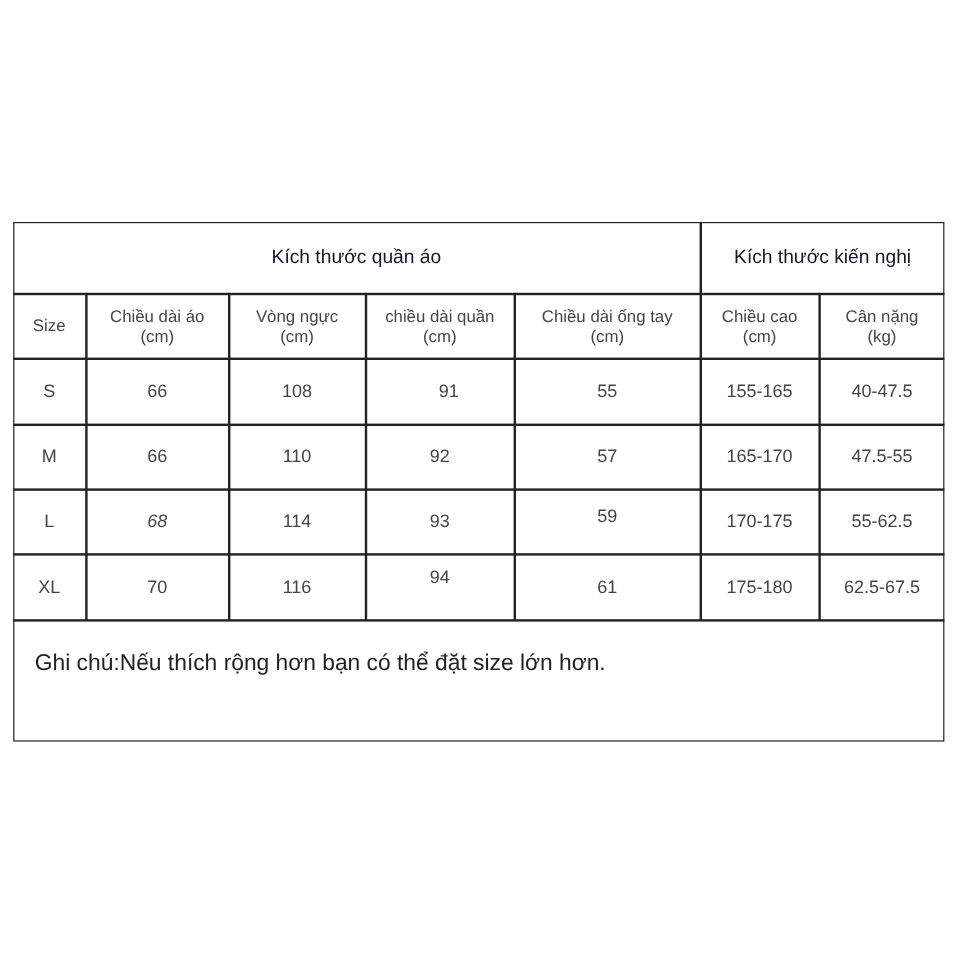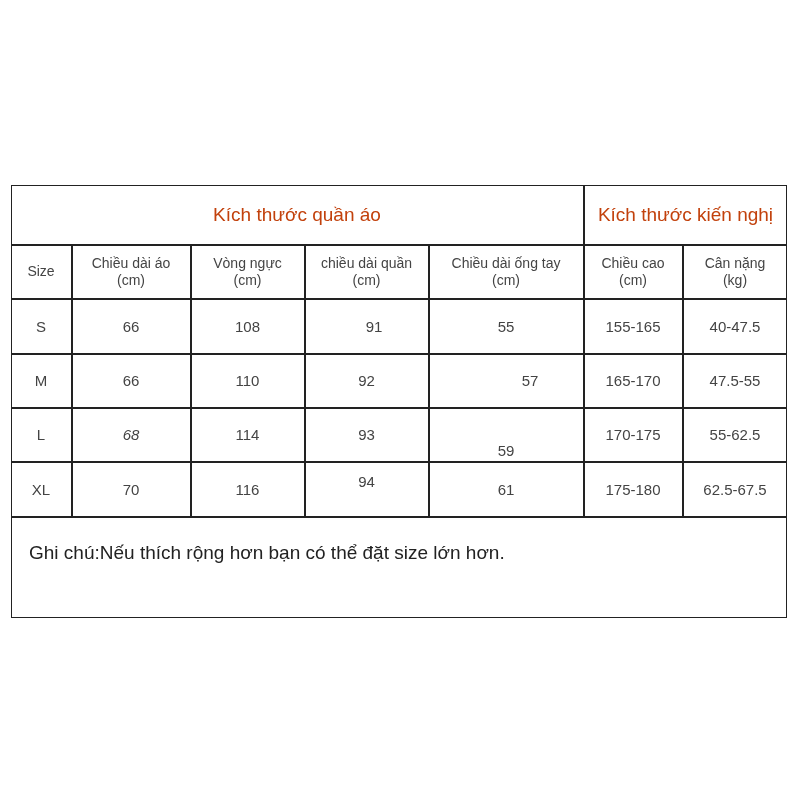--- a/index.html
+++ b/index.html
@@ -5,21 +5,21 @@
   html, body { margin:0; padding:0; background:#ffffff; }
   body { width:800px; height:800px; position:relative; overflow:hidden;
          font-family: "Liberation Sans", "DejaVu Sans", sans-serif; color:#333; }
   .frame { position:absolute; left:11px; top:185px; width:776px; height:433px;
            border:1.5px solid #222; box-sizing:border-box; }
   .hl, .vl { position:absolute; background:#222; }
   .hl { height:1.5px; }
   .vl { width:1.5px; }
   .cell { position:absolute; display:flex; align-items:center; justify-content:center;
           text-align:center; box-sizing:border-box; }
-  .title { font-size:19px; color:#c2410c; }
+  .title { font-size:16px; color:#0f172a; }
   .head { font-size:14px; line-height:17px; color:#444; }
   .val { font-size:15px; color:#444; }
   .notes { position:absolute; left:29px; top:537px; font-size:19px; line-height:32px; color:#222; }
 </style>
 </head>
 <body>
 
 <div class="frame"></div>
 
 <div class="hl" style="left:11px;top:244px;width:776px;"></div>
@@ -89,31 +89,31 @@
   <div class="cell val" style="left:429px;top:299px;width:154px;height:54px;">55</div>
   <div class="cell val" style="left:584px;top:299px;width:98px;height:54px;">155-165</div>
   <div class="cell val" style="left:683px;top:299px;width:104px;height:54px;">40-47.5</div>
 </div>
 
 <div>
   <div class="cell val" style="left:11px;top:354px;width:60px;height:53px;">M</div>
   <div class="cell val" style="left:72px;top:354px;width:118px;height:53px;">66</div>
   <div class="cell val" style="left:191px;top:354px;width:113px;height:53px;">110</div>
   <div class="cell val" style="left:305px;top:354px;width:123px;height:53px;">92</div>
-  <div class="cell val" style="left:429px;top:354px;width:154px;height:53px;margin-left:24px;">57</div>
+  <div class="cell val" style="left:429px;top:354px;width:154px;height:53px;">57</div>
   <div class="cell val" style="left:584px;top:354px;width:98px;height:53px;">165-170</div>
   <div class="cell val" style="left:683px;top:354px;width:104px;height:53px;">47.5-55</div>
 </div>
 
 <div>
   <div class="cell val" style="left:11px;top:408px;width:60px;height:53px;">L</div>
   <div class="cell val" style="left:72px;top:408px;width:118px;height:53px;font-style:italic;">68</div>
   <div class="cell val" style="left:191px;top:408px;width:113px;height:53px;">114</div>
   <div class="cell val" style="left:305px;top:408px;width:123px;height:53px;">93</div>
-  <div class="cell val" style="left:429px;top:424px;width:154px;height:53px;">59</div>
+  <div class="cell val" style="left:429px;top:404px;width:154px;height:53px;">59</div>
   <div class="cell val" style="left:584px;top:408px;width:98px;height:53px;">170-175</div>
   <div class="cell val" style="left:683px;top:408px;width:104px;height:53px;">55-62.5</div>
 </div>
 
 <div>
   <div class="cell val" style="left:11px;top:462px;width:60px;height:54px;">XL</div>
   <div class="cell val" style="left:72px;top:462px;width:118px;height:54px;">70</div>
   <div class="cell val" style="left:191px;top:462px;width:113px;height:54px;">116</div>
   <div class="cell val" style="left:305px;top:462px;width:123px;height:38px;">94</div>
   <div class="cell val" style="left:429px;top:462px;width:154px;height:54px;">61</div>

